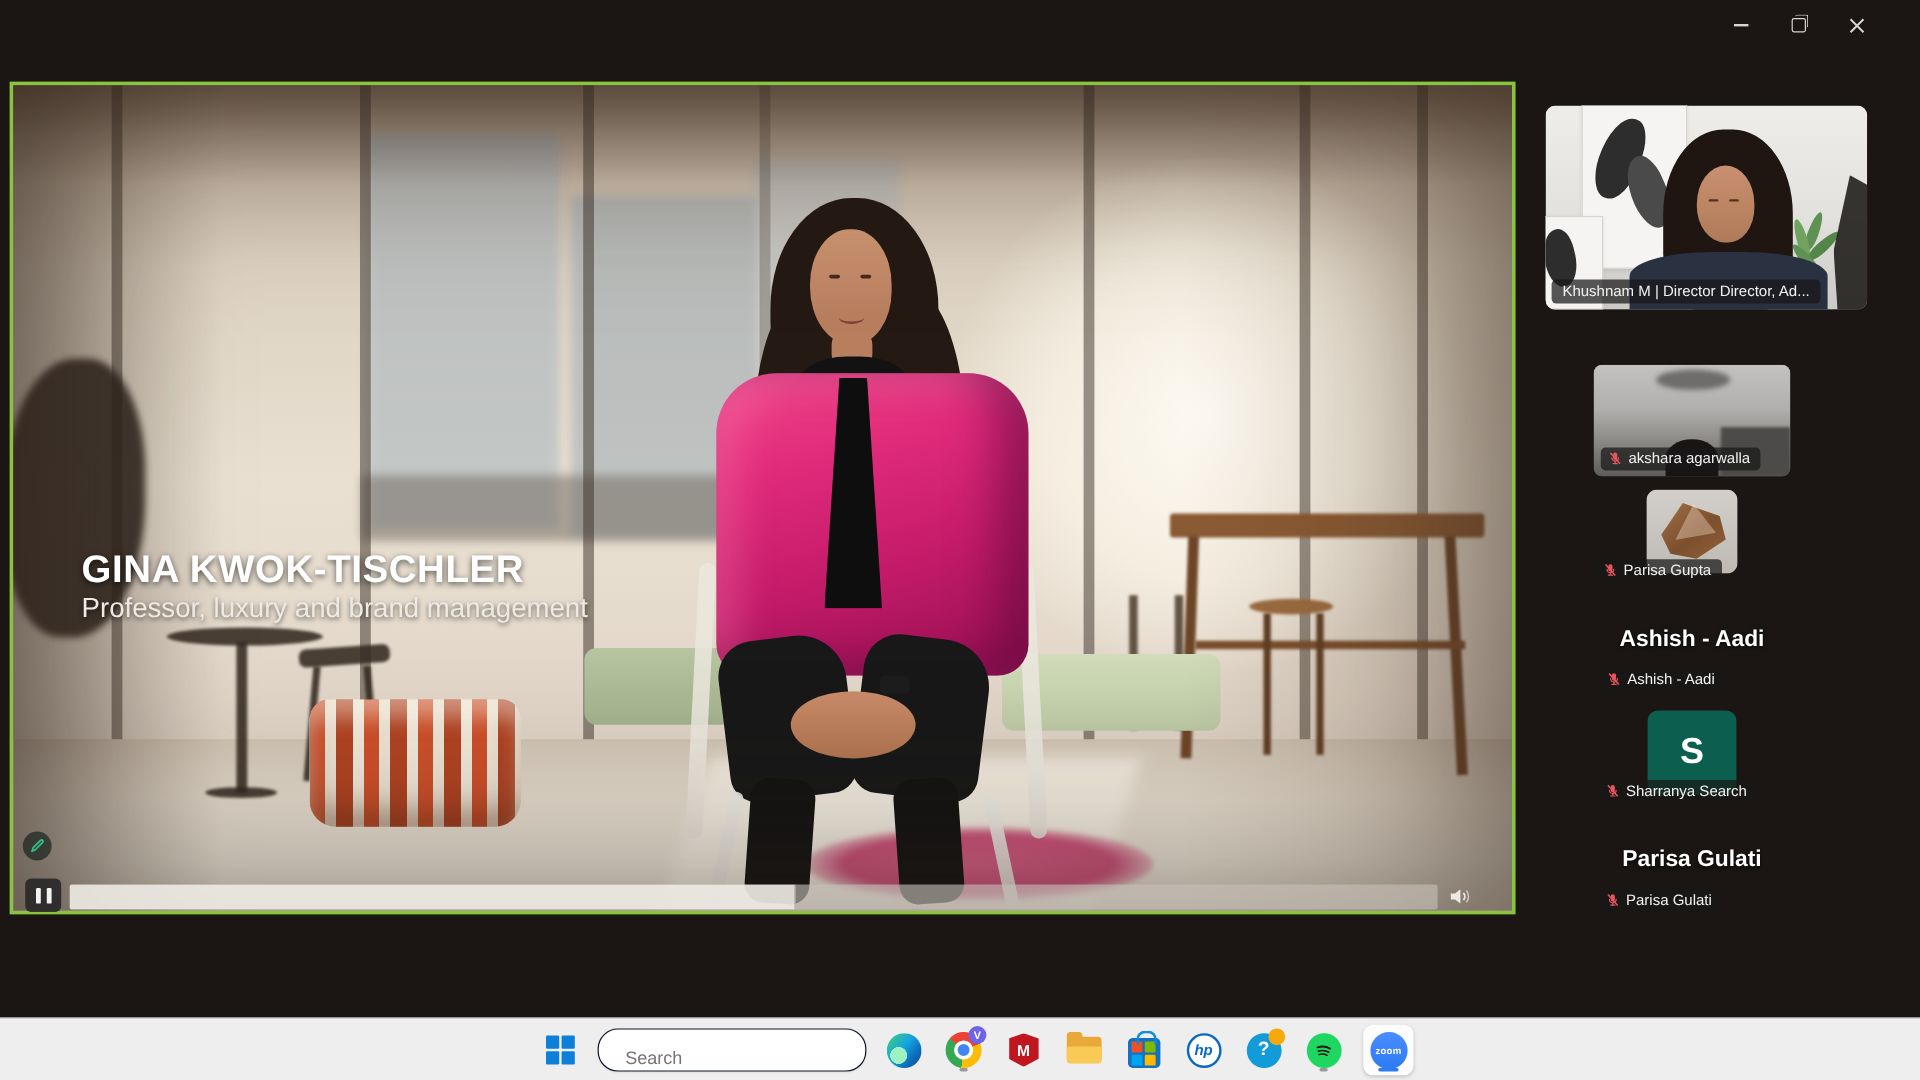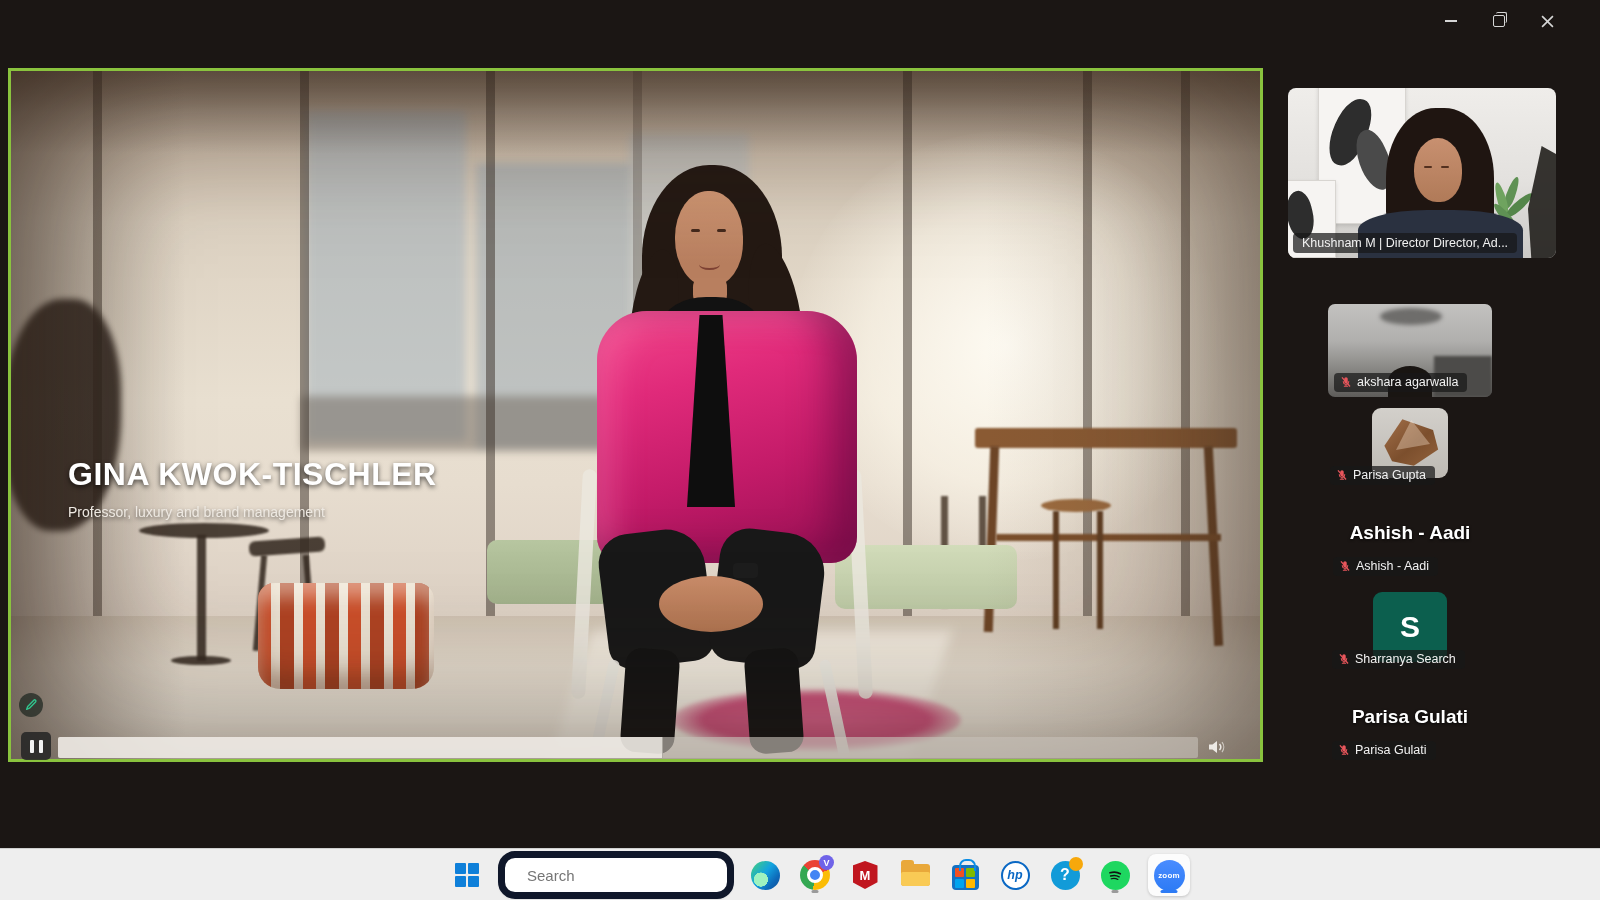--- a/index.html
+++ b/index.html
@@ -53,21 +53,21 @@
   .rug{position:absolute;left:660px;top:618px;width:290px;height:62px;border-radius:50%;
      background:radial-gradient(ellipse,#d95f88 0%,#cf527c 55%,rgba(207,82,124,0) 78%);filter:blur(2px);z-index:1;}
   .pouf{position:absolute;left:247px;top:512px;width:176px;height:106px;border-radius:16px 16px 22px 22px;z-index:2;
      background:repeating-linear-gradient(90deg,#cc4f2a 0 13px,#ece2d2 13px 22px,#b04323 22px 36px,#f0e7d8 36px 45px);
      box-shadow:inset 0 14px 18px rgba(255,250,240,.45), inset 0 -16px 20px rgba(100,45,20,.35);}
   .bench{position:absolute;border-radius:10px;z-index:1;}
 
   
   .lowerthird{position:absolute;left:57px;top:385px;z-index:7;color:#fff;}
   .lt-name{font-size:32px;font-weight:700;letter-spacing:.5px;text-shadow:0 2px 5px rgba(0,0,0,.65);}
-  .lt-title{font-size:14px;font-weight:400;color:#eee9e2;margin-top:11px;text-shadow:0 2px 4px rgba(0,0,0,.6);}
+  .lt-title{font-size:23px;font-weight:400;color:#eee9e2;margin-top:0;text-shadow:0 2px 4px rgba(0,0,0,.6);}
 
   
   .annot-chip{position:absolute;left:8px;top:622px;width:24px;height:24px;border-radius:50%;z-index:8;
      background:rgba(22,32,27,.68);display:flex;align-items:center;justify-content:center;}
   .pausebtn{position:absolute;left:10px;top:661px;width:30px;height:28px;border-radius:5px;z-index:8;
      background:rgba(38,38,38,.88);display:flex;align-items:center;justify-content:center;gap:5px;}
   .pausebtn i{display:block;width:4px;height:13px;background:#f2f2f2;border-radius:1px;}
   .vbar{position:absolute;left:47px;top:666px;width:1140px;height:21px;z-index:8;background:rgba(198,192,184,.62);border-radius:2px;overflow:hidden;}
   .vbar-played{height:100%;background:rgba(243,240,235,.78);border-right:1px solid rgba(120,115,108,.5);}
   .vol{position:absolute;left:1196px;top:668px;z-index:8;opacity:.92;}
@@ -104,21 +104,21 @@
   .p-origami{position:absolute;left:6px;top:8px;width:64px;height:54px;
      background:linear-gradient(140deg,#a8744d 0%,#7c4f2d 55%,#96653e 100%);
      clip-path:polygon(10% 55%,38% 6%,86% 26%,94% 62%,56% 92%,22% 84%);}
   .p-fold{position:absolute;left:24px;top:12px;width:34px;height:30px;background:rgba(255,236,214,.35);
      clip-path:polygon(0 100%,45% 0,100% 80%);}
 
   
   .taskbar{position:absolute;left:0;top:848px;width:1600px;height:52px;background:#eeeeee;border-top:1px solid #cfcfcf;}
   .tb-center{position:absolute;left:448px;top:0;height:52px;display:flex;align-items:center;gap:12px;}
   .tb-btn{width:38px;height:40px;border-radius:6px;display:flex;align-items:center;justify-content:center;position:relative;}
-  .searchpill{width:204px;height:34px;border-radius:17px;background:#fff;border:7px solid #0f172a;display:flex;align-items:center;
+  .searchpill{width:204px;height:34px;border-radius:17px;background:#fff;border:1px solid #0f172a;display:flex;align-items:flex-end;
      padding:0 6px 0 12px;gap:8px;box-shadow:0 1px 2px rgba(0,0,0,.06);}
   .searchpill input{border:none;outline:none;flex:1;font-size:15px;color:#444;background:transparent;font-family:"Liberation Sans",sans-serif;}
   .runline{position:absolute;bottom:2px;left:50%;transform:translateX(-50%);height:3px;border-radius:2px;}
   .runline.inactive{width:7px;background:#9a9a9a;}
   .runline.active{width:17px;background:#2d7bf5;}
   .zoomtile{width:42px;height:42px;background:#fcfcfc;border-radius:8px;box-shadow:0 1px 3px rgba(0,0,0,.18);
      display:flex;align-items:center;justify-content:center;position:relative;}
   .zoomcirc{width:31px;height:31px;border-radius:50%;background:linear-gradient(180deg,#4a8cff,#2d7bf5);
      display:flex;align-items:center;justify-content:center;color:#fff;font-size:8px;font-weight:700;letter-spacing:.2px;}
   .shield{width:25px;height:28px;background:#c0161f;clip-path:polygon(50% 0,100% 16%,100% 76%,50% 100%,0 76%,0 16%);

